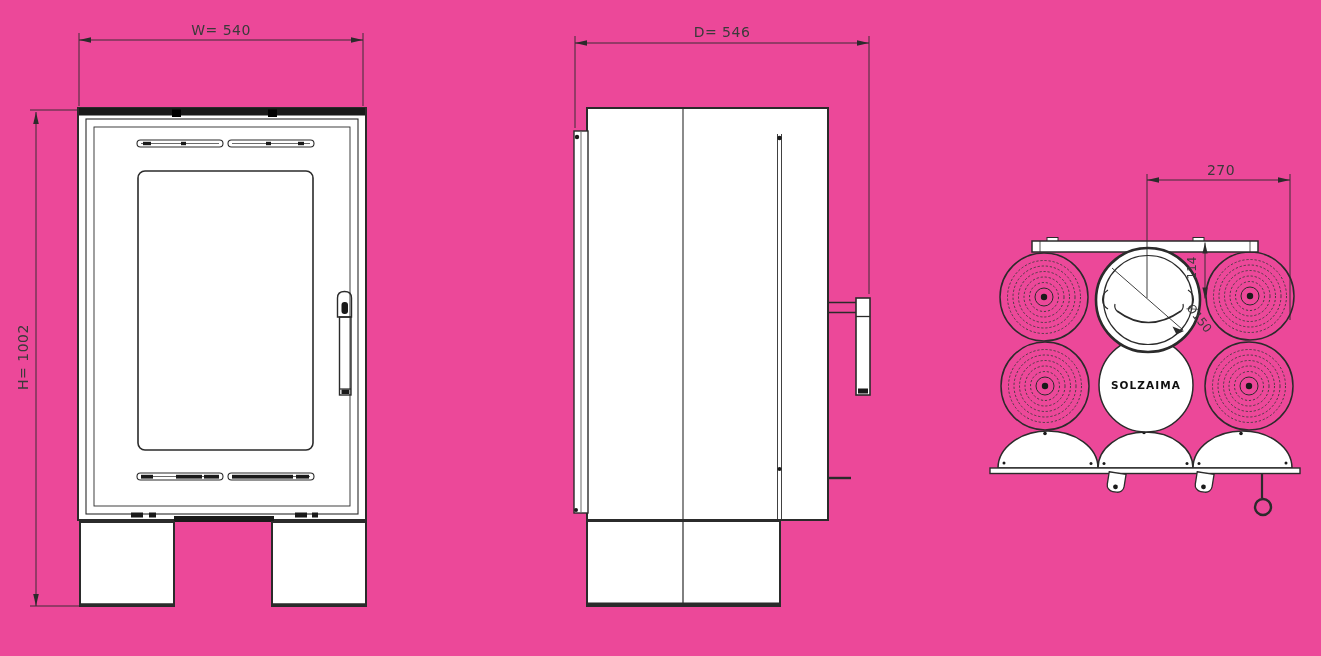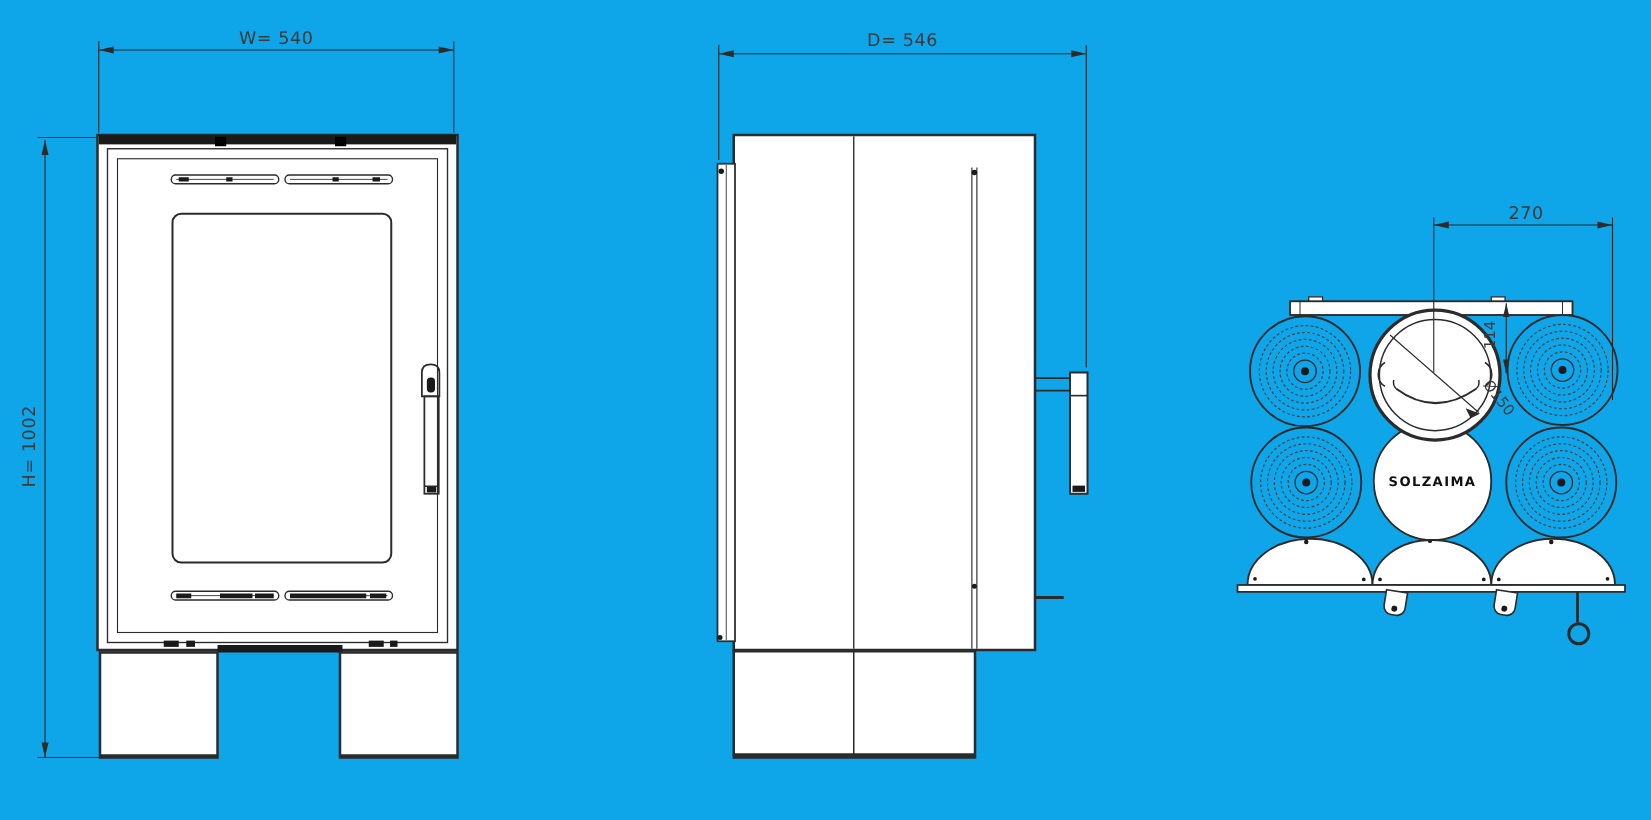--- a/index.html
+++ b/index.html
@@ -1,16 +1,16 @@
 <!DOCTYPE html>
 <html><head>
 <meta charset="utf-8">
 <style>
   html,body{margin:0;padding:0;background:#ffffff;}
-  #canvas{position:relative;width:1321px;height:656px;background:#0ea5e9;overflow:hidden;
+  #canvas{position:relative;width:1321px;height:656px;background:#ec4899;overflow:hidden;
           font-family:"DejaVu Sans",sans-serif;}
   svg{display:block;}
   .ln{stroke:#2b2b2b;fill:none;}
   .lnw{stroke:#2b2b2b;fill:#ffffff;}
   .thick{stroke-width:2;}
   .thin{stroke-width:0.9;}
   .mid{stroke-width:1.3;}
   .heavy{stroke-width:3;}
   .fl{fill:#1a1a1a;stroke:none;}
   .flb{fill:#000000;stroke:none;}

